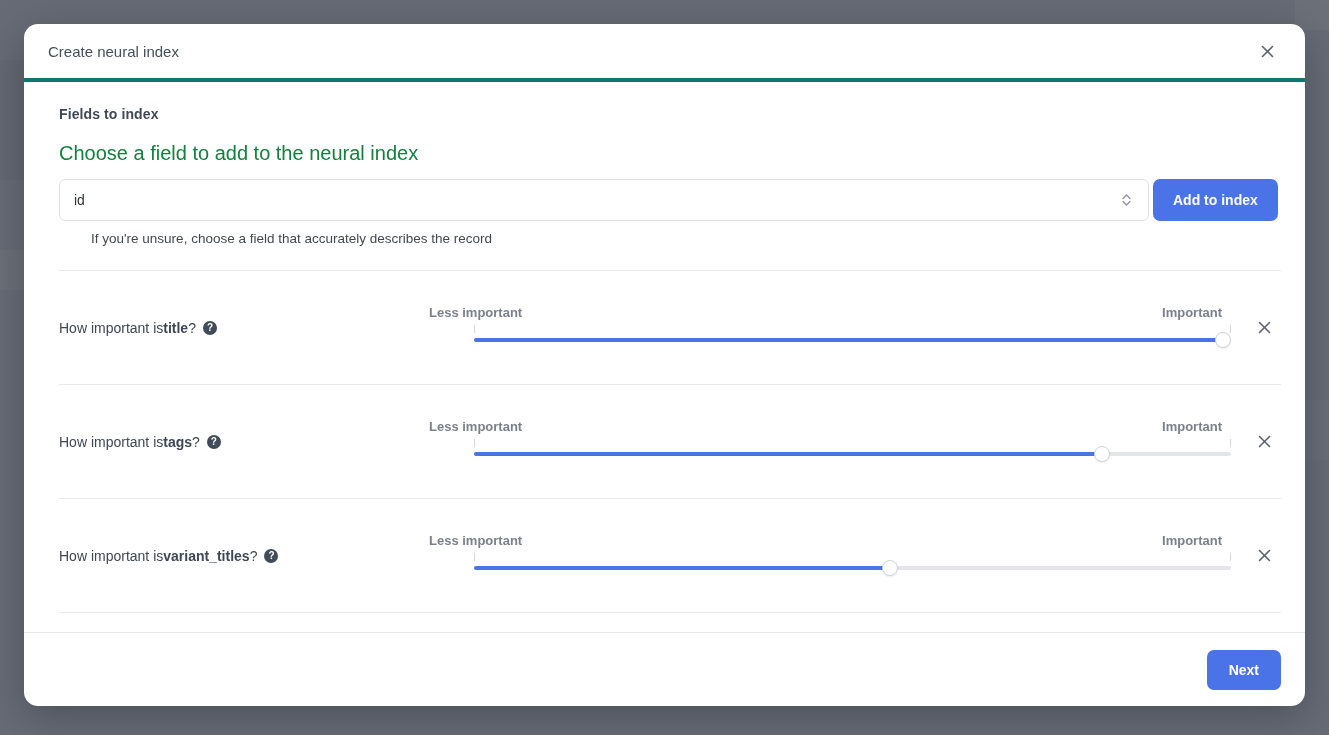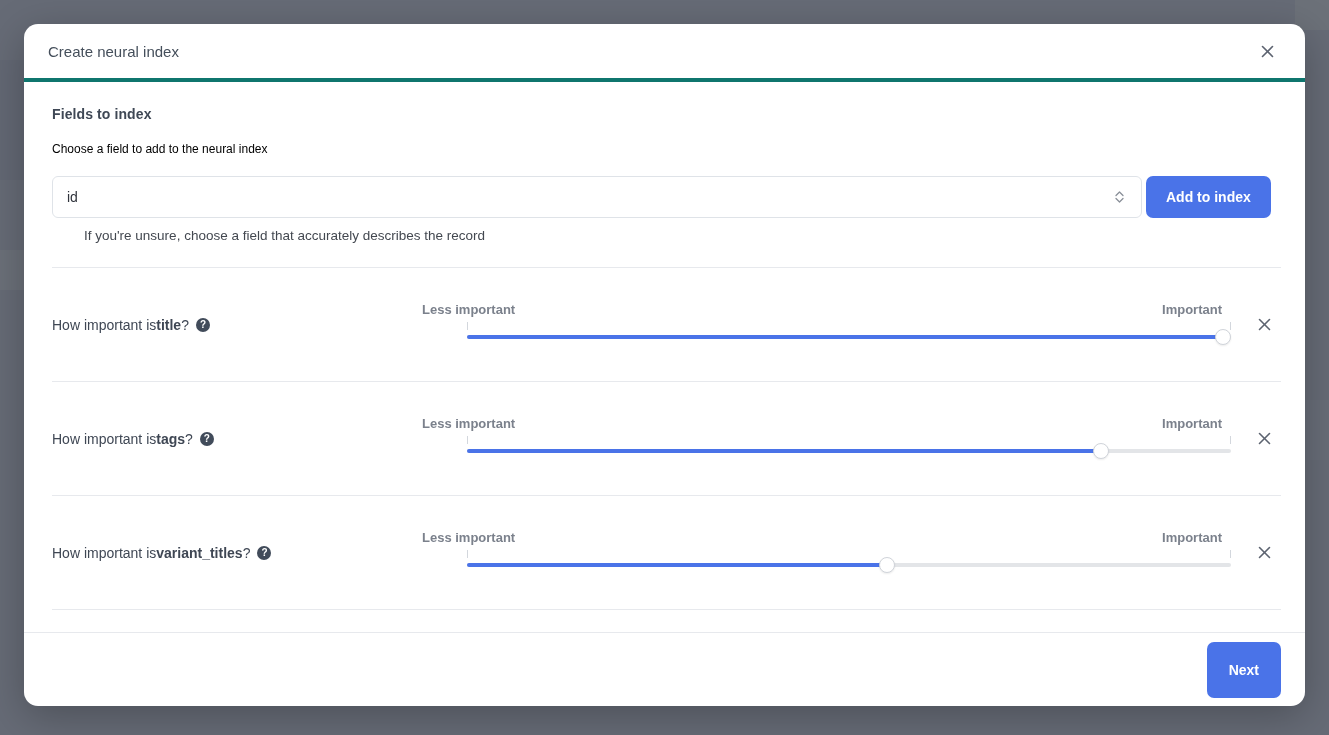--- a/index.html
+++ b/index.html
@@ -77,38 +77,38 @@
     display: flex;
     align-items: center;
     justify-content: center;
     cursor: pointer;
     color: #5c6370;
   }
   .close-btn svg { display: block; }
 
   .modal-body {
     flex: 1 1 auto;
-    padding: 24px 24px 0 28px;
+    padding: 24px 24px 0 35px;
     box-sizing: border-box;
     overflow: hidden;
     position: relative;
   }
 
   .section-title {
     font-size: 14px;
     font-weight: bold;
     color: #3f4855;
     margin: 0 0 20px 0;
     letter-spacing: 0.1px;
   }
 
   .field-label {
-    font-size: 12px;
-    color: #000000;
-    margin-bottom: 20px;
+    font-size: 20px;
+    color: #15803d;
+    margin-bottom: 14px;
   }
 
   .field-row {
     display: flex;
     align-items: center;
     gap: 4px;
   }
 
   .select-wrap {
     position: relative;
@@ -293,21 +293,21 @@
     align-items: center;
     justify-content: flex-end;
     padding: 0 24px;
     box-sizing: border-box;
   }
   .btn-next {
     background: #4a73e8;
     color: #ffffff;
     border: none;
     border-radius: 7px;
-    height: 56px;
+    height: 40px;
     padding: 0 22px;
     font-size: 14px;
     font-weight: bold;
     font-family: "Liberation Sans", sans-serif;
     cursor: pointer;
   }
 </style>
 </head>
 <body>
 

